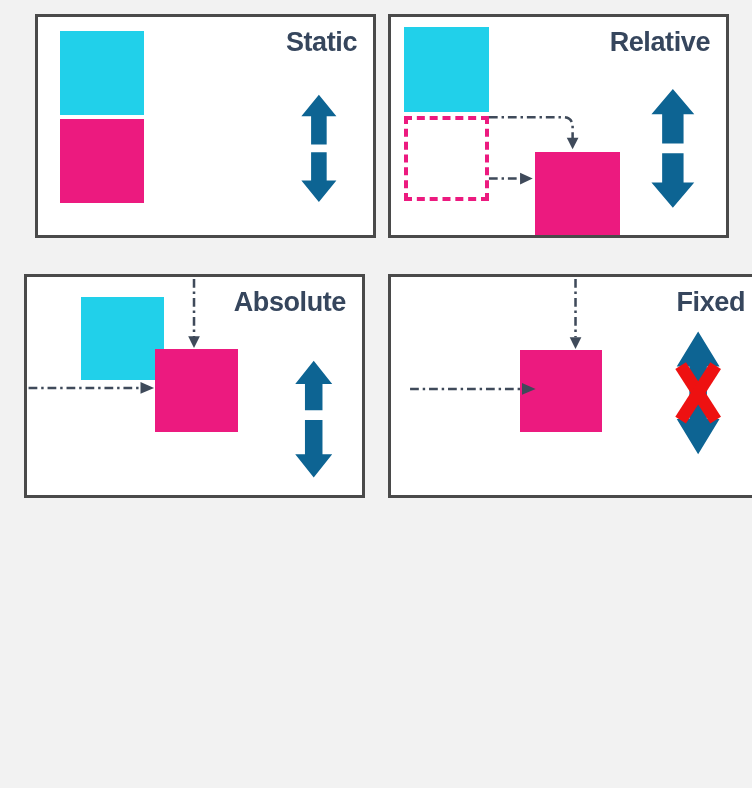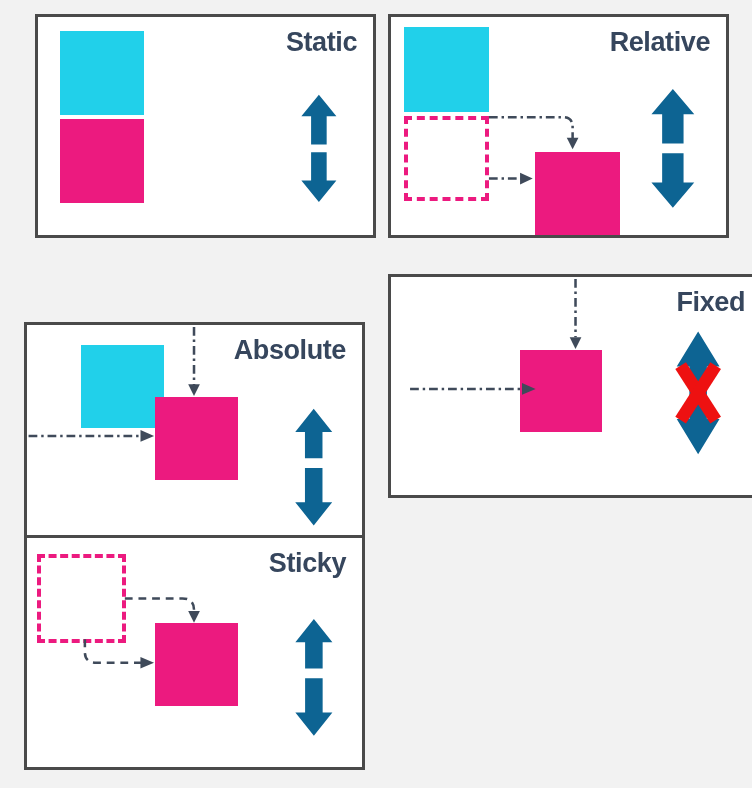--- a/index.html
+++ b/index.html
@@ -94,21 +94,21 @@
       </g>
       <path d="M144 166 L131 160 L131 172 Z" fill="#3f4a5a" stroke="none"></path>
 
       <g fill="#0d6493">
         <path d="M288 74 L310 100 L299 100 L299 130 L277 130 L277 100 L266 100 Z"></path>
         <path d="M288 196 L310 170 L299 170 L299 140 L277 140 L277 170 L266 170 Z"></path>
       </g>
     </svg>
   </div>
 
-  <div class="panel" style="left:24px; top:274px; width:341px; height:224px;margin-top:48px;">
+  <div class="panel" style="left:24px; top:274px; width:341px; height:224px;">
     <div class="panel-title">Absolute</div>
 
     <div class="sq sq-cyan" style="left:54px; top:20px; width:83px; height:83px;"></div>
     <div class="sq sq-pink" style="left:128px; top:72px; width:83px; height:83px;"></div>
 
     <svg class="svg-layer" viewBox="0 0 341 224">
       <g stroke="#3f4a5a" stroke-width="2.6" fill="none" stroke-dasharray="9 4 2.5 4">
         <path d="M170 2 L170 62"></path>
       </g>
       <path d="M170 73 L164 61 L176 61 Z" fill="#3f4a5a" stroke="none"></path>
@@ -142,36 +142,14 @@
       <g>
         <path d="M296 56 L318 92 L305 92 L305 146 L318 146 L296 182 L274 146 L287 146 L287 92 L274 92 Z" fill="#0d6493"></path>
         <g stroke="#ee1111" stroke-width="13" stroke-linecap="butt">
           <line x1="278" y1="91" x2="314" y2="147"></line>
           <line x1="314" y1="91" x2="278" y2="147"></line>
         </g>
       </g>
     </svg>
   </div>
 
-  <div class="panel" style="left:24px; top:535px; width:341px; height:235px;">
-    <div class="panel-title">Sticky</div>
-
-    <div class="sq sq-ghost" style="left:10px; top:16px; width:89px; height:89px;"></div>
-    <div class="sq sq-pink" style="left:128px; top:85px; width:83px; height:83px;"></div>
-
-    <svg class="svg-layer" viewBox="0 0 341 235">
-      <g stroke="#3f4a5a" stroke-width="2.6" fill="none" stroke-dasharray="8 6">
-        <path d="M99 62 L158 62 Q170 62 170 74 L170 76"></path>
-      </g>
-      <path d="M170 87 L164 75 L176 75 Z" fill="#3f4a5a" stroke="none"></path>
-      <g stroke="#3f4a5a" stroke-width="2.6" fill="none" stroke-dasharray="8 6">
-        <path d="M58 104 L58 117 Q58 128 70 128 L116 128"></path>
-      </g>
-      <path d="M129 128 L115 122 L115 134 Z" fill="#3f4a5a" stroke="none"></path>
-
-      <g fill="#0d6493">
-        <path d="M293 83 L312 107 L302 107 L302 134 L284 134 L284 107 L274 107 Z"></path>
-        <path d="M293 203 L312 179 L302 179 L302 144 L284 144 L284 179 L274 179 Z"></path>
-      </g>
-    </svg>
-  </div>
 
 </div>
 
 </body></html>

